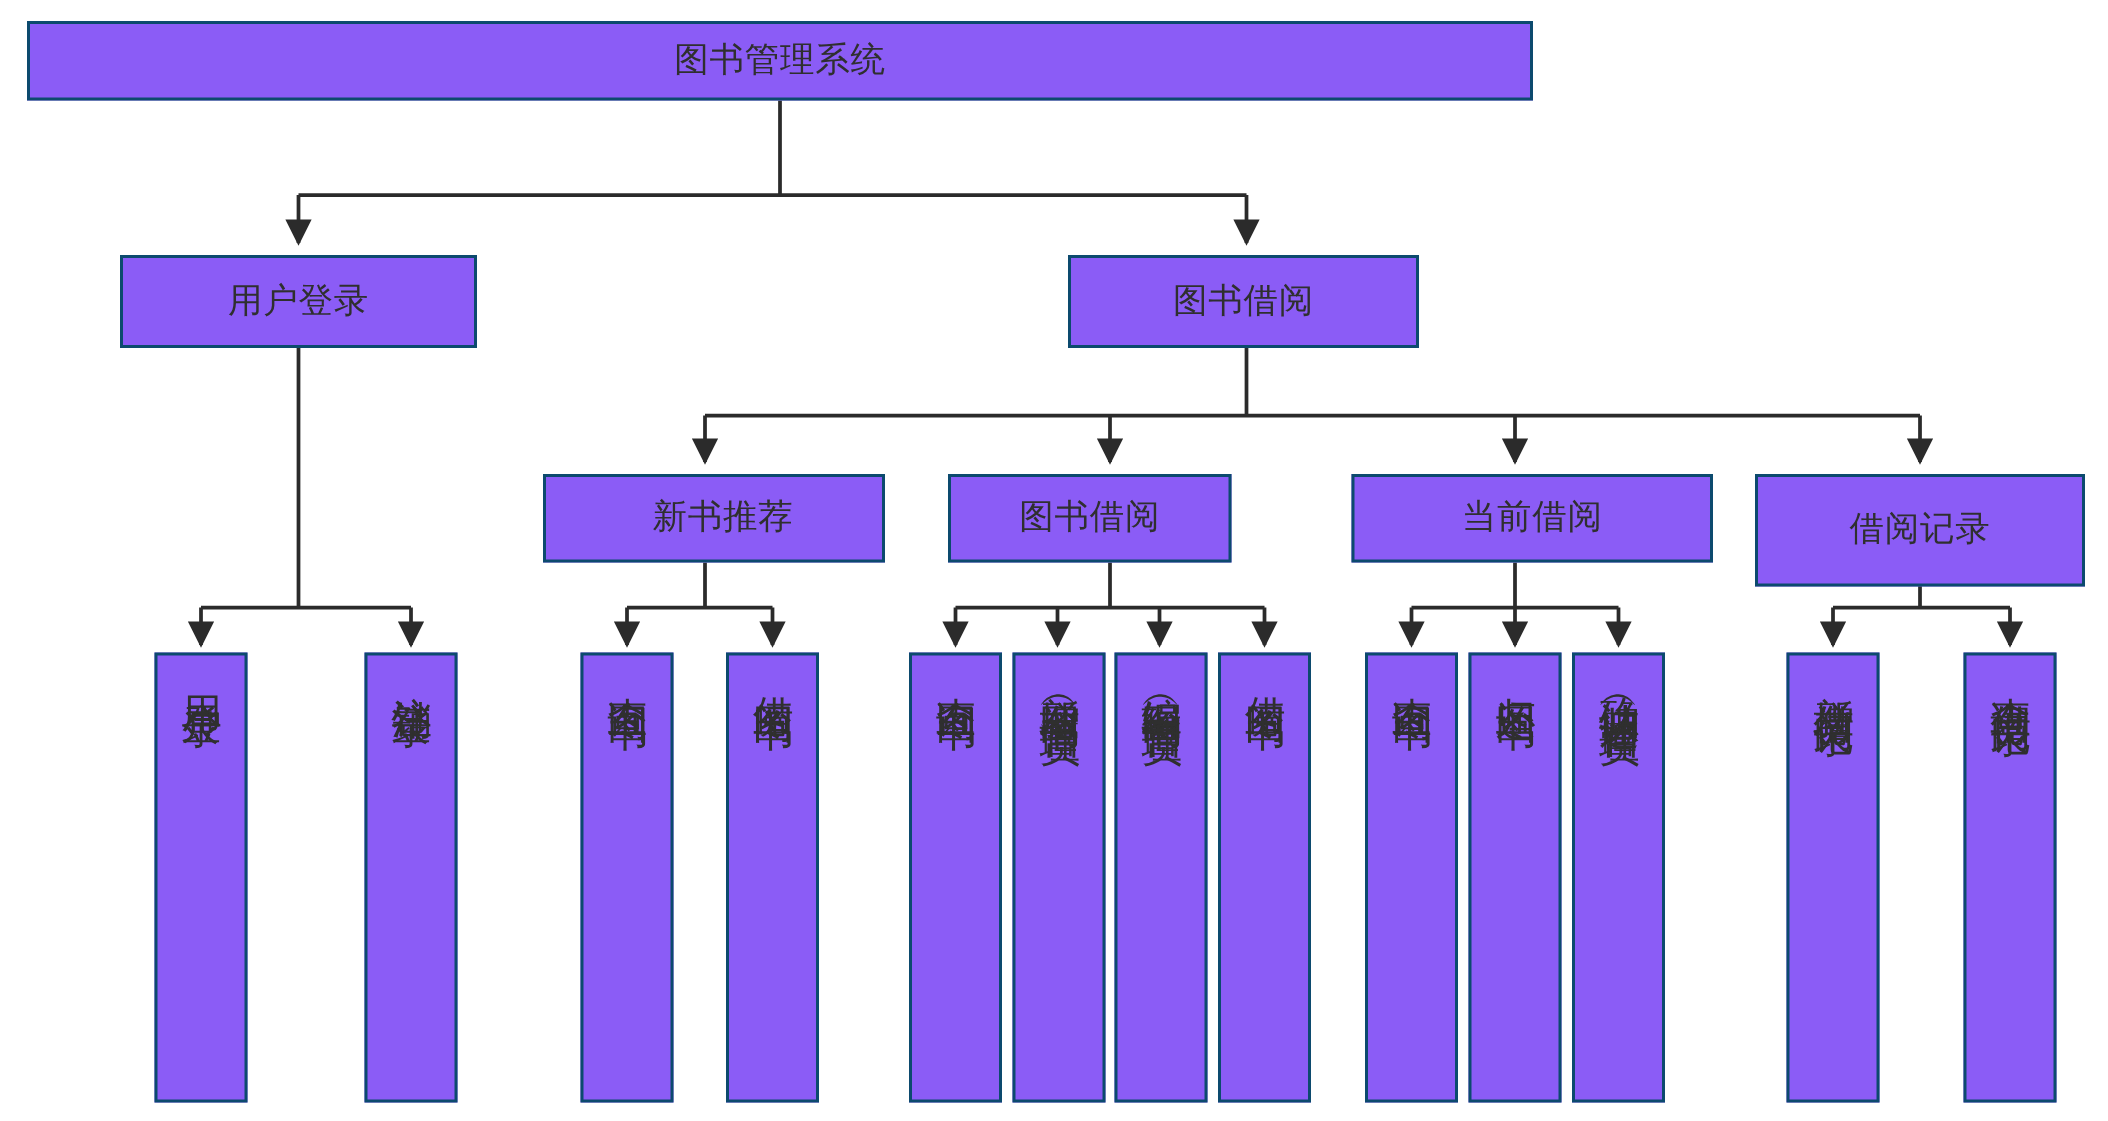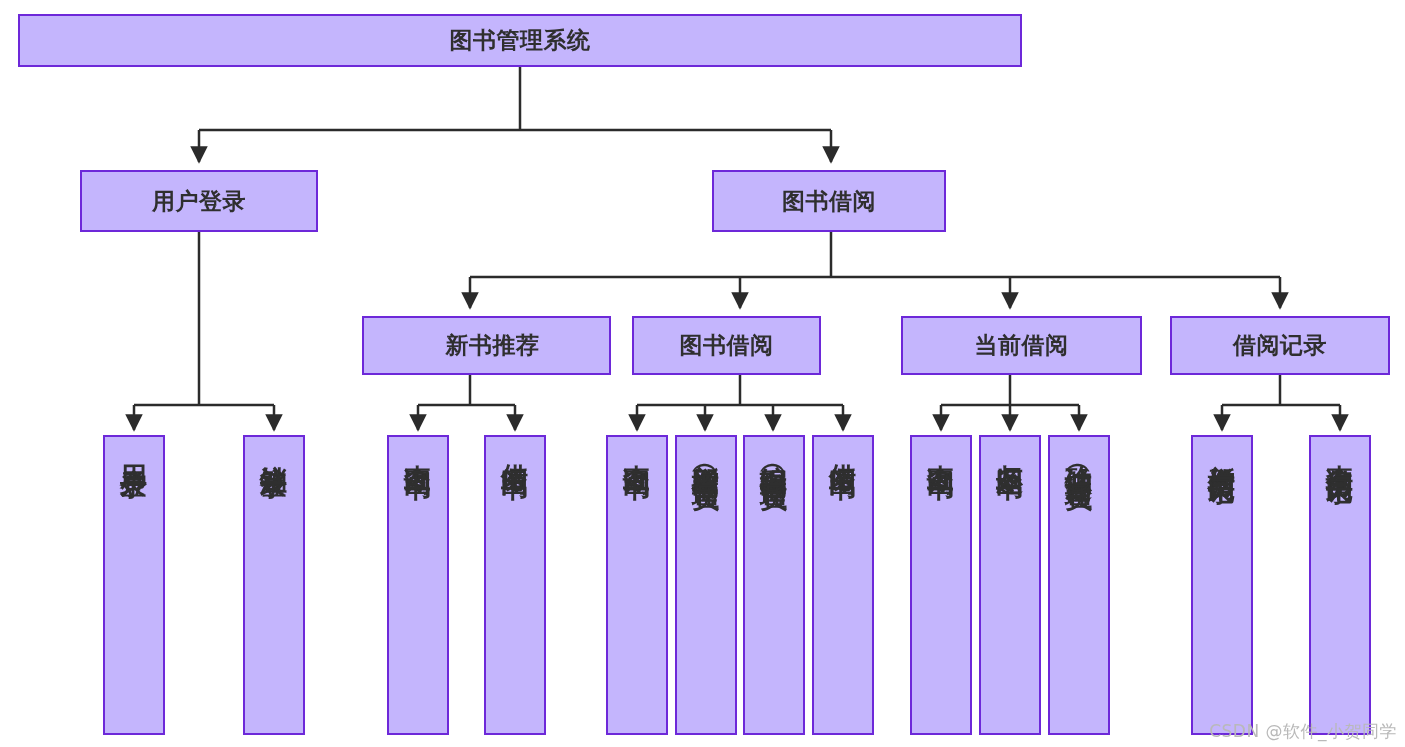--- a/index.html
+++ b/index.html
@@ -22,28 +22,27 @@
     position: absolute;
     left: 0;
     top: 0;
     width: 1405px;
     height: 747px;
     pointer-events: none;
   }
   .node {
     position: absolute;
     box-sizing: border-box;
-    background: #c4b5fd;
-    border: 2px solid #6d28d9;
+    background: #8b5cf6;
+    border: 2px solid #0c4a6e;
     display: flex;
     align-items: center;
     justify-content: center;
     color: #2f2f2f;
     z-index: 2;
-    font-weight: bold;
   }
   .node .label {
     display: block;
     text-align: center;
     line-height: 1.05;
     white-space: nowrap;
   }
   
   .node.horiz .label {
     font-size: 23px;
@@ -136,30 +135,30 @@
     <span class="label">图书管理系统</span>
   </div>
 
   <div class="node horiz" style="left:80px; top:170px; width:238px; height:62px;">
     <span class="label">用户登录</span>
   </div>
   <div class="node horiz" style="left:712px; top:170px; width:234px; height:62px;">
     <span class="label">图书借阅</span>
   </div>
 
-  <div class="node horiz" style="left:362px; top:316px; width:249px; height:59px;padding-left:12px;">
+  <div class="node horiz" style="left:362px; top:316px; width:228px; height:59px;padding-left:12px;">
     <span class="label">新书推荐</span>
   </div>
   <div class="node horiz" style="left:632px; top:316px; width:189px; height:59px;">
     <span class="label">图书借阅</span>
   </div>
   <div class="node horiz" style="left:901px; top:316px; width:241px; height:59px;">
     <span class="label">当前借阅</span>
   </div>
-  <div class="node horiz" style="left:1170px; top:316px; width:220px; height:59px;">
+  <div class="node horiz" style="left:1170px; top:316px; width:220px; height:75px;">
     <span class="label">借阅记录</span>
   </div>
 
   <div class="node vert" style="left:103px; top:435px; width:62px; height:300px;">
     <span class="label">用户登录</span>
   </div>
   <div class="node vert" style="left:243px; top:435px; width:62px; height:300px;">
     <span class="label">注销登录</span>
   </div>
 
@@ -193,15 +192,14 @@
     <span class="label">确认归还（管理员）</span>
   </div>
 
   <div class="node vert" style="left:1191px; top:435px; width:62px; height:300px;">
     <span class="label">新增借阅记录</span>
   </div>
   <div class="node vert" style="left:1309px; top:435px; width:62px; height:300px;">
     <span class="label">查询借阅记录</span>
   </div>
 
-  <div class="watermark">CSDN @软件_小贺同学</div>
 
 </div>
 
 </body></html>

